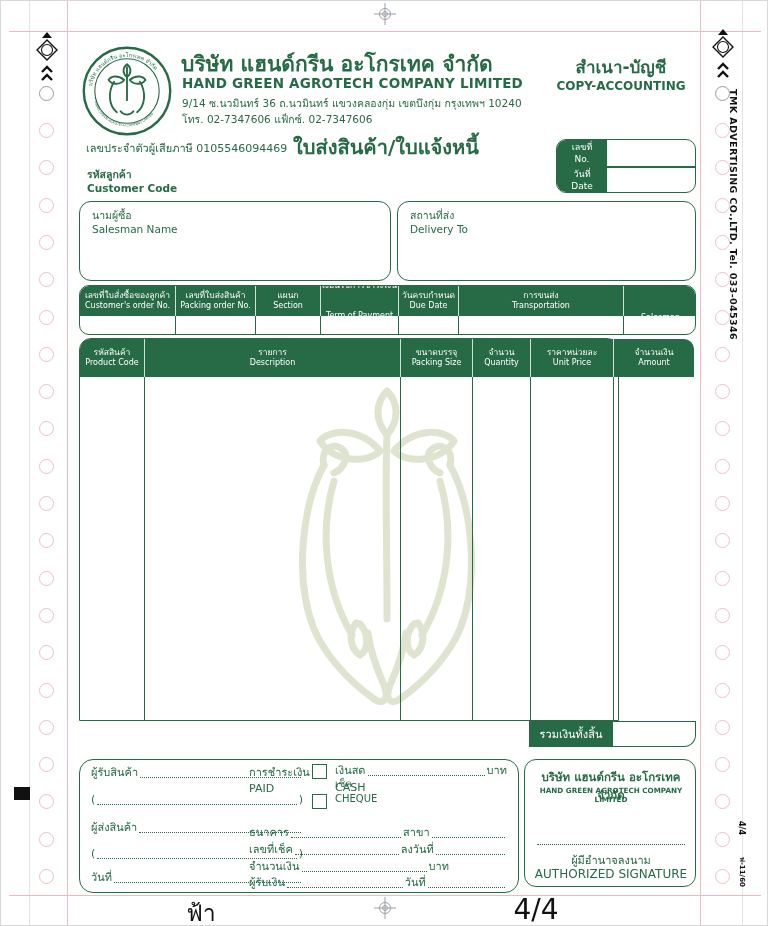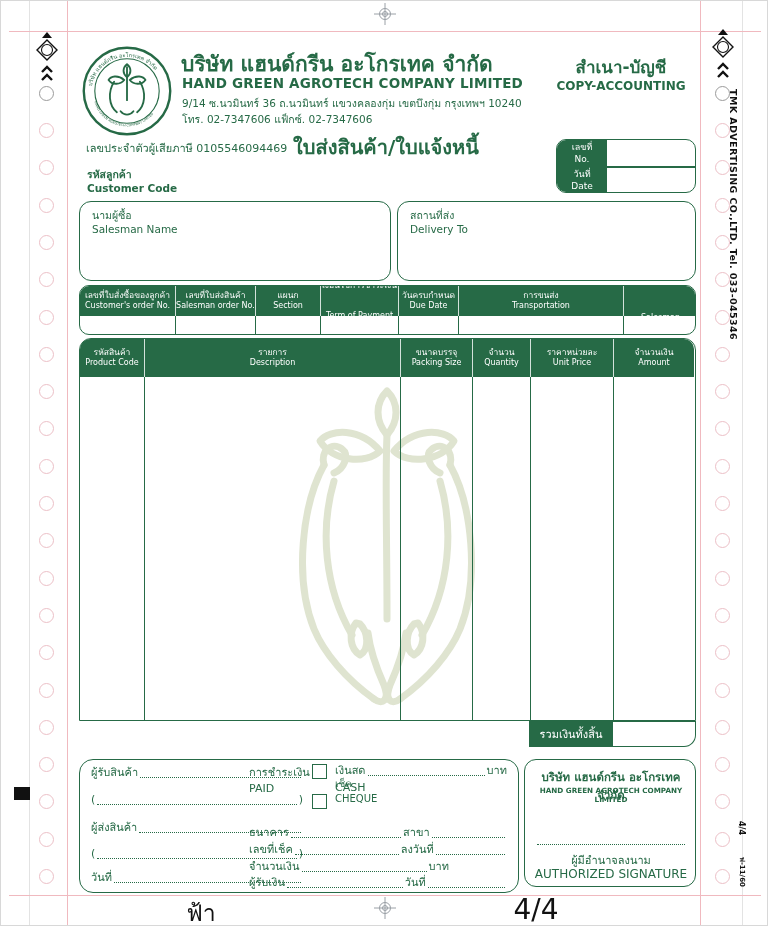--- a/index.html
+++ b/index.html
@@ -197,21 +197,21 @@
   </div>
 
   <div class="box" style="left:78px;top:284px;width:617px;height:50px;border-radius:10px;overflow:hidden;">
     <div class="hdrflex" style="left:0;top:0;width:617px;height:30px;background:var(--g);">
       <div class="hcell" style="width:95px;">
           <span class="t">เลขที่ใบสั่งซื้อของลูกค้า</span>
           <span class="e">Customer's order No.</span>
         </div>
       <div class="hcell" style="width:80px;">
           <span class="t">เลขที่ใบส่งสินค้า</span>
-          <span class="e">Salesman order No.</span>
+          <span class="e">Packing order No.</span>
         </div>
       <div class="hcell" style="width:65px;">
           <span class="t">แผนก</span>
           <span class="e">Section</span>
         </div>
       <div class="hcell" style="width:78px;gap:20px;">
           <span class="t">เงื่อนไขการชำระเงิน</span>
           <span class="e">Term of Payment</span>
         </div>
       <div class="hcell" style="width:60px;">
@@ -252,21 +252,21 @@
       <g transform="translate(236,0) scale(-1,1)">
         <path d="M55,78 C33,118 25,192 45,242 C55,266 77,292 105,312"></path>
         <path d="M65,94 C51,142 55,200 83,248"></path>
         <path d="M55,78 C51,64 63,54 73,62 C81,68 75,82 65,86"></path>
         <path d="M87,236 C79,246 81,262 91,268 C101,262 99,245 91,237 Z"></path>
         <path d="M105,312 C113,318 121,314 115,298 C107,280 101,262 99,246"></path>
       </g>
     </g>
   </svg>
 
-  <div class="abs" style="left:78px;top:337px;width:617px;height:383px;border:1.5px solid var(--g);border-radius:12px 12px 0 0;">
+  <div class="abs" style="left:78px;top:337px;width:540px;height:383px;border:1.5px solid var(--g);border-radius:12px 12px 0 0;">
     <div class="hdrflex" style="left:0;top:0;width:614px;height:38px;background:var(--g);border-radius:10px 10px 0 0;">
       <div class="hcell" style="width:64px;">
           <span class="t">รหัสสินค้า</span>
           <span class="e">Product Code</span>
         </div>
       <div class="hcell" style="width:256px;">
           <span class="t">รายการ</span>
           <span class="e">Description</span>
         </div>
       <div class="hcell" style="width:72px;">

